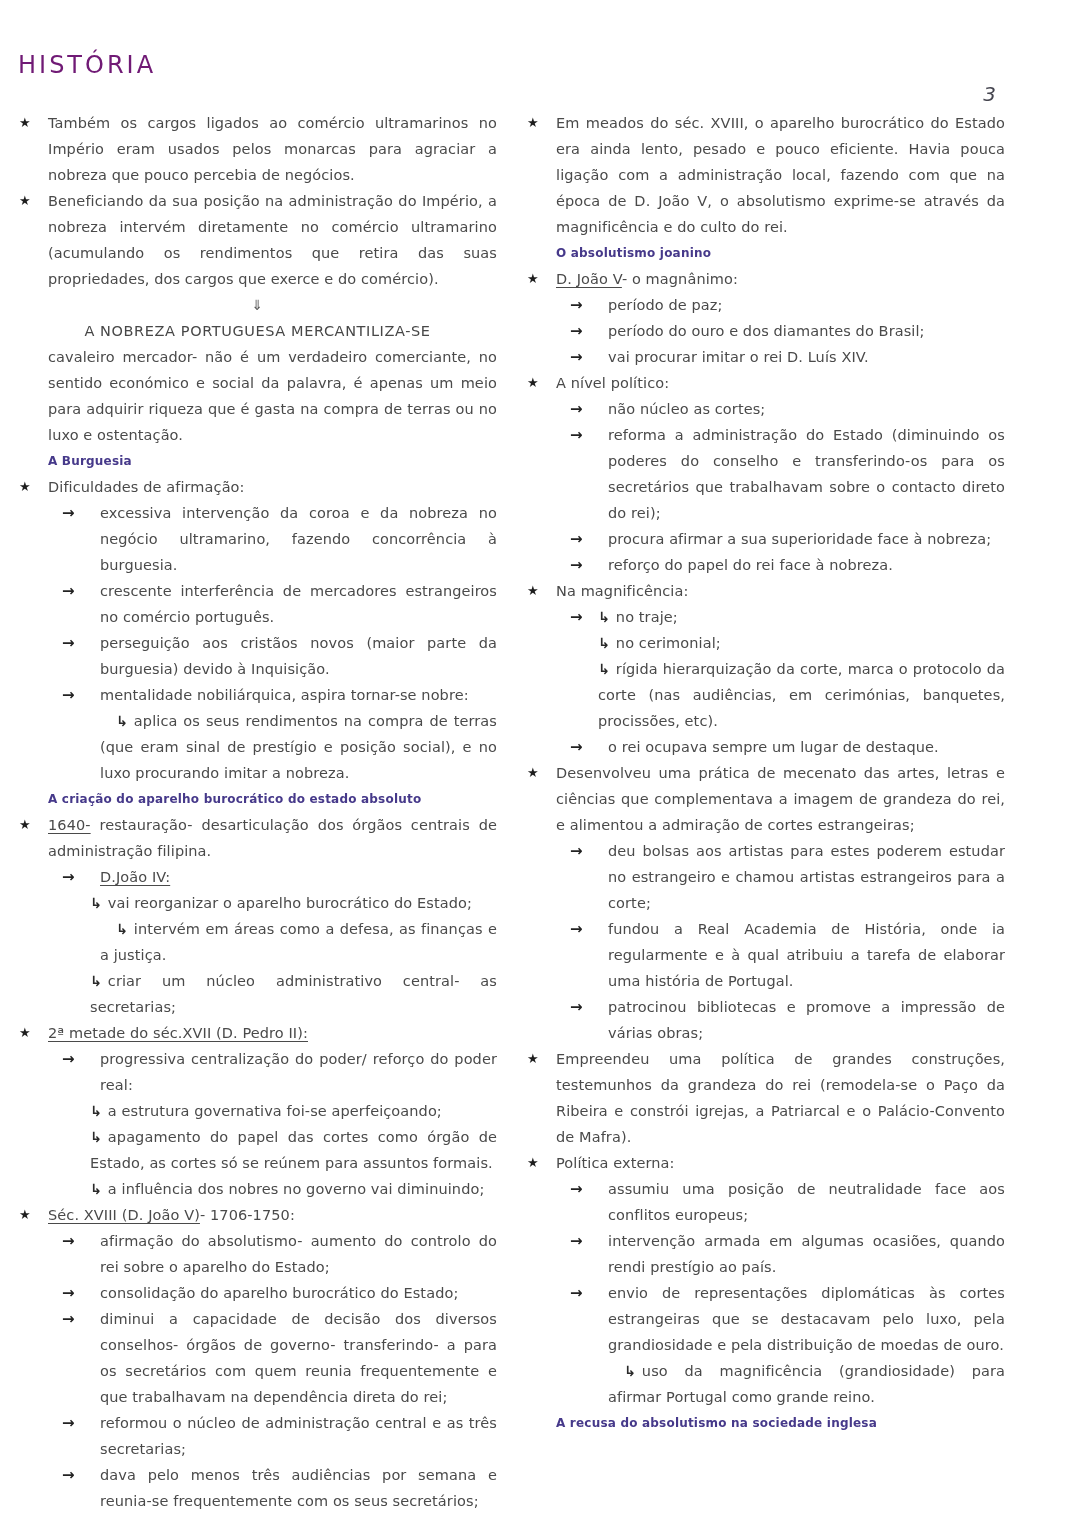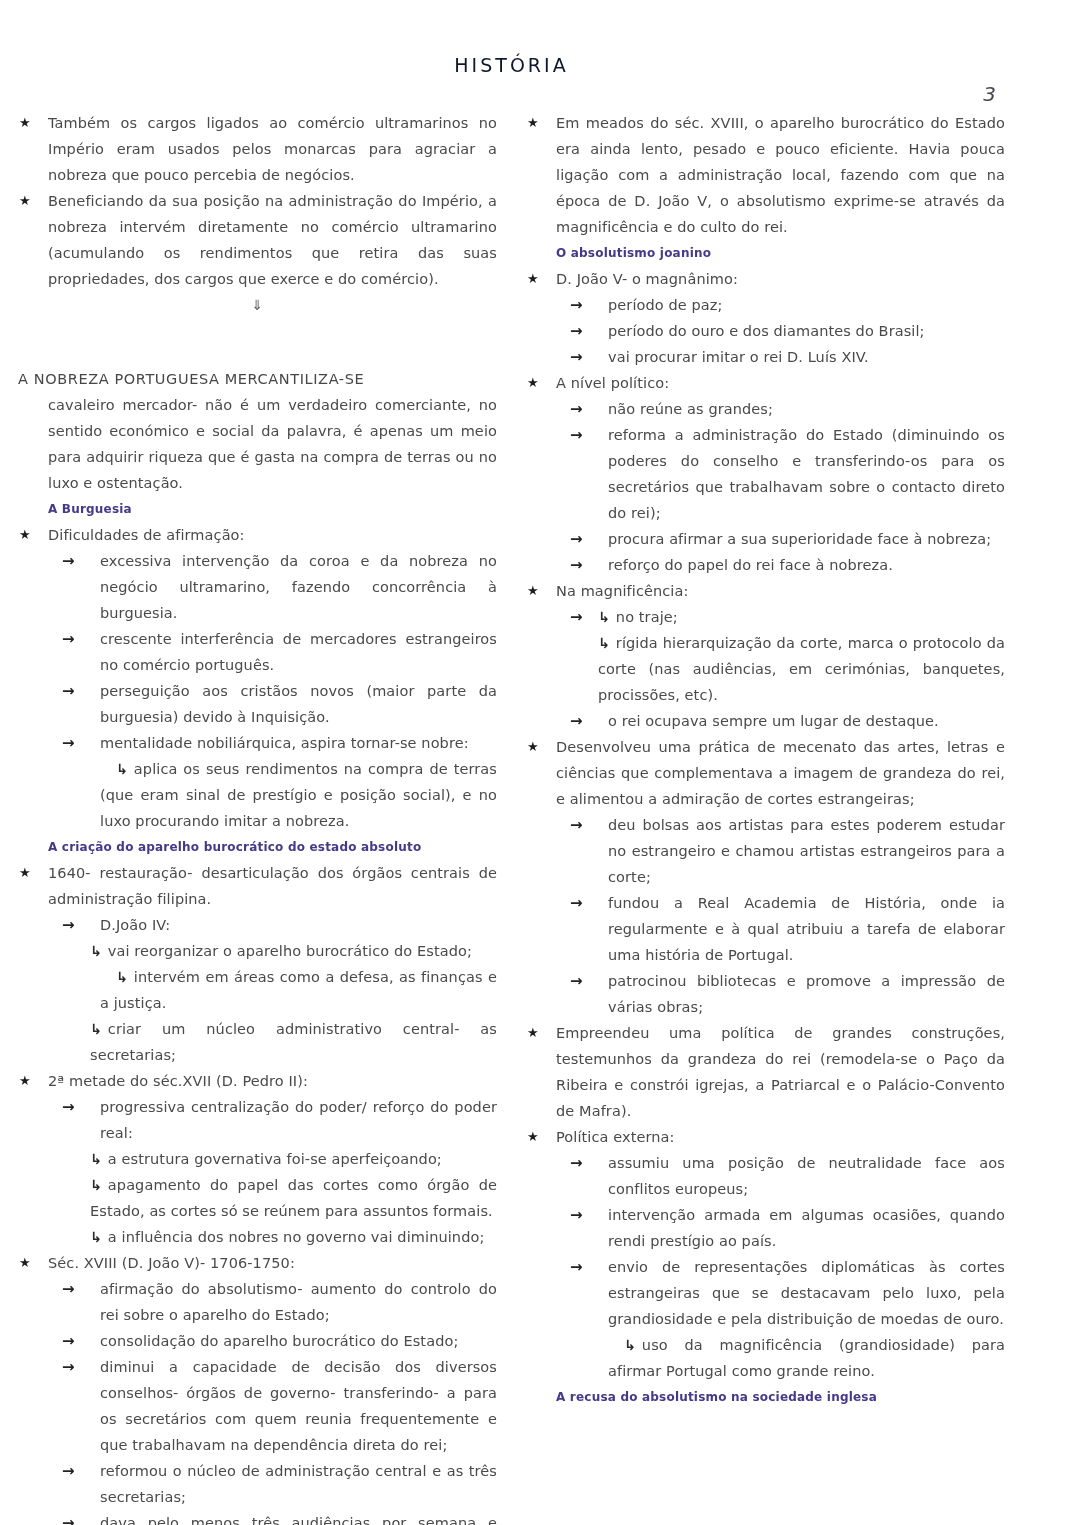--- a/index.html
+++ b/index.html
@@ -4,22 +4,22 @@
 <style>
   html,body{margin:0;padding:0;background:#e9e9e9;}
   .page{
     width:1080px;height:1525px;margin:0 auto;background:#ffffff;
     position:relative;overflow:hidden;box-sizing:border-box;
     padding:52px 75px 0 18px;
     font-family:"DejaVu Sans","Liberation Sans",sans-serif;
     color:#4a4a4a;
   }
   .page-title{
-    text-align:center;font-size:19px;font-weight:500;letter-spacing:3px;
-    color:#0f172a;line-height:26px;margin:0;text-transform:uppercase;
+    text-align:left;font-size:24px;font-weight:500;letter-spacing:3px;
+    color:#701a75;line-height:26px;margin:0;text-transform:uppercase;
     font-family:"DejaVu Sans","Liberation Sans",sans-serif;
   }
   .page-number{
     position:absolute;top:82px;right:84px;font-size:20px;color:#45454f;
     font-style:italic;
   }
   .cols{display:flex;gap:29px;margin-top:32px;}
   .col{width:479px;flex:0 0 479px;}
   .item{
     position:relative;font-size:14.5px;line-height:26px;
@@ -39,25 +39,25 @@
   .item.sub{padding-left:72px;}
   .item.sub2{padding-left:82px;text-indent:16px;}
   .item.sub .glyph,.item.sub2 .glyph{
     font-weight:700;color:#2a2a2a;margin-right:6px;font-size:14px;
   }
   .item.heading{
     padding-left:30px;color:#46398a;font-weight:700;font-size:12px;
     letter-spacing:0.2px;text-align:left;
   }
   .item.center{
-    letter-spacing:0.6px;color:#474747;margin-top:48px;
+    text-align:center;letter-spacing:0.6px;color:#474747;
   }
   .item.glyph-row{text-align:center;color:#555;font-size:14px;}
   .item.plain{padding-left:30px;}
-  .u{text-underline-offset:3px;text-decoration-thickness:1.2px;}
+  .u{text-decoration:underline;text-underline-offset:3px;text-decoration-thickness:1.2px;}
 </style>
 </head>
 <body>
 
 <div class="page">
   <h1 class="page-title">HISTÓRIA</h1>
   <div class="page-number">3</div>
   <div class="cols">
     <div class="col" id="col-left">
         <div class="item star">
@@ -162,21 +162,21 @@
         <div class="item arrow">
           <span class="bullet">→</span>
           <span class="txt">vai procurar imitar o rei D. Luís XIV.</span>
         </div>
         <div class="item star">
           <span class="bullet">★</span>
           <span class="txt">A nível político:</span>
         </div>
         <div class="item arrow">
           <span class="bullet">→</span>
-          <span class="txt">não reúne as grandes;</span>
+          <span class="txt">não núcleo as cortes;</span>
         </div>
         <div class="item arrow">
           <span class="bullet">→</span>
           <span class="txt">reforma a administração do Estado (diminuindo os poderes do conselho e transferindo-os para os secretários que trabalhavam sobre o contacto direto do rei);</span>
         </div>
         <div class="item arrow">
           <span class="bullet">→</span>
           <span class="txt">procura afirmar a sua superioridade face à nobreza;</span>
         </div>
         <div class="item arrow">
@@ -184,20 +184,21 @@
           <span class="txt">reforço do papel do rei face à nobreza.</span>
         </div>
         <div class="item star">
           <span class="bullet">★</span>
           <span class="txt">Na magnificência:</span>
         </div>
         <div class="item arrow">
           <span class="bullet">→</span>
         </div>
         <div class="item sub"><span class="glyph">↳</span>no traje;</div>
+        <div class="item sub"><span class="glyph">↳</span>no cerimonial;</div>
         <div class="item sub"><span class="glyph">↳</span>rígida hierarquização da corte, marca o protocolo da corte (nas audiências, em cerimónias, banquetes, procissões, etc).</div>
         <div class="item arrow">
           <span class="bullet">→</span>
           <span class="txt">o rei ocupava sempre um lugar de destaque.</span>
         </div>
         <div class="item star">
           <span class="bullet">★</span>
           <span class="txt">Desenvolveu uma prática de mecenato das artes, letras e ciências que complementava a imagem de grandeza do rei, e alimentou a admiração de cortes estrangeiras;</span>
         </div>
         <div class="item arrow">

